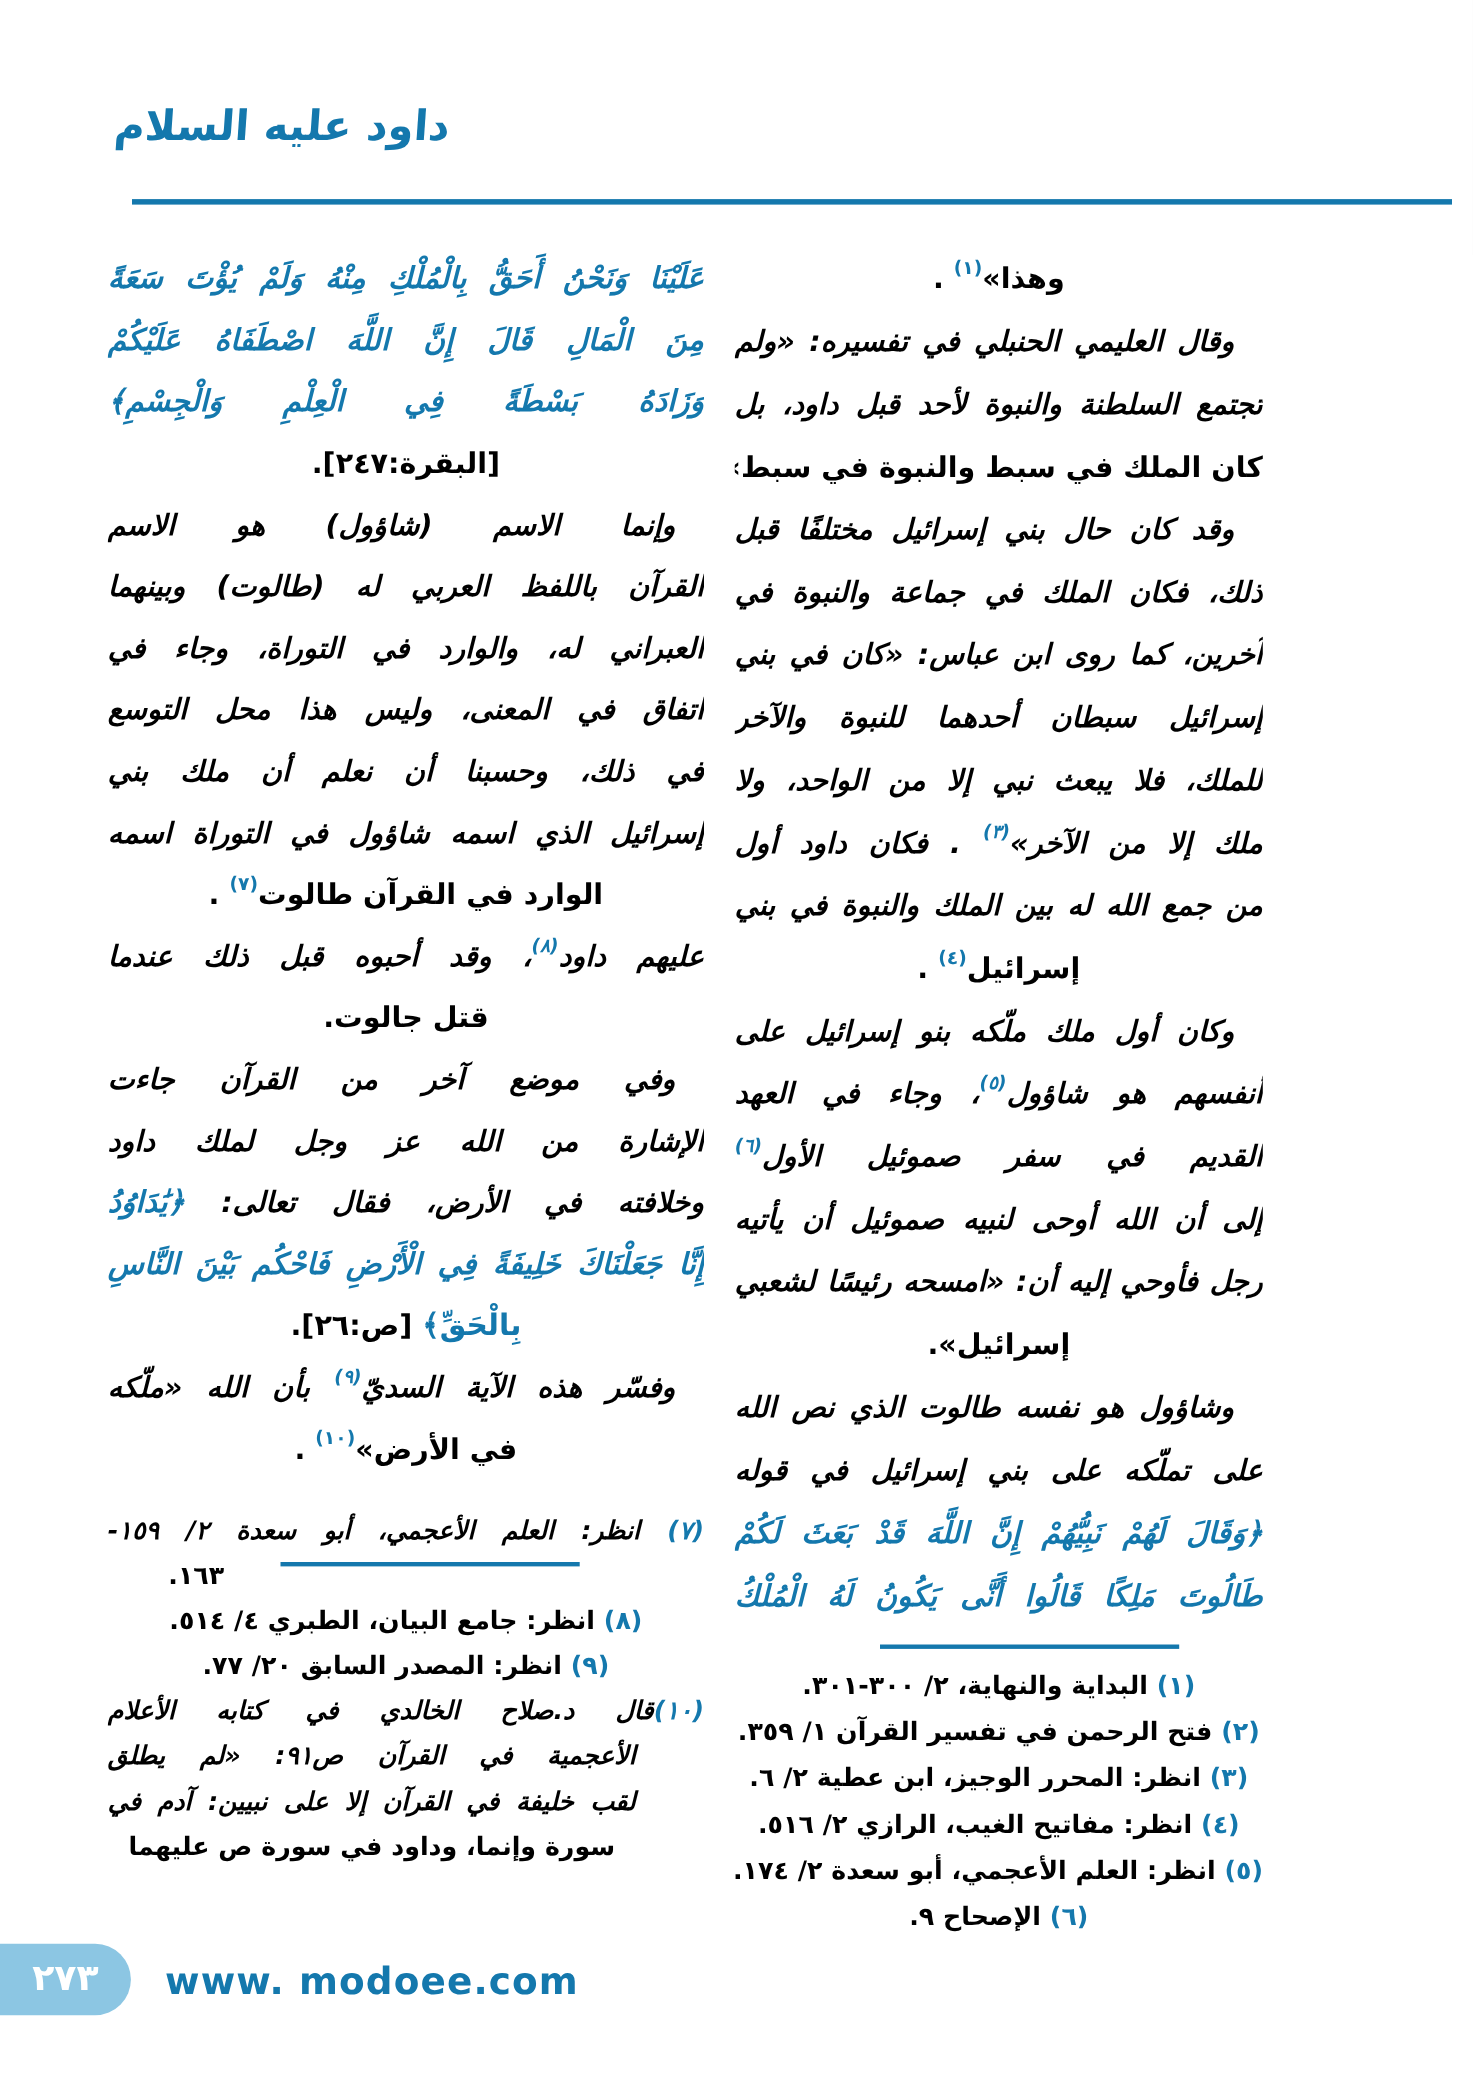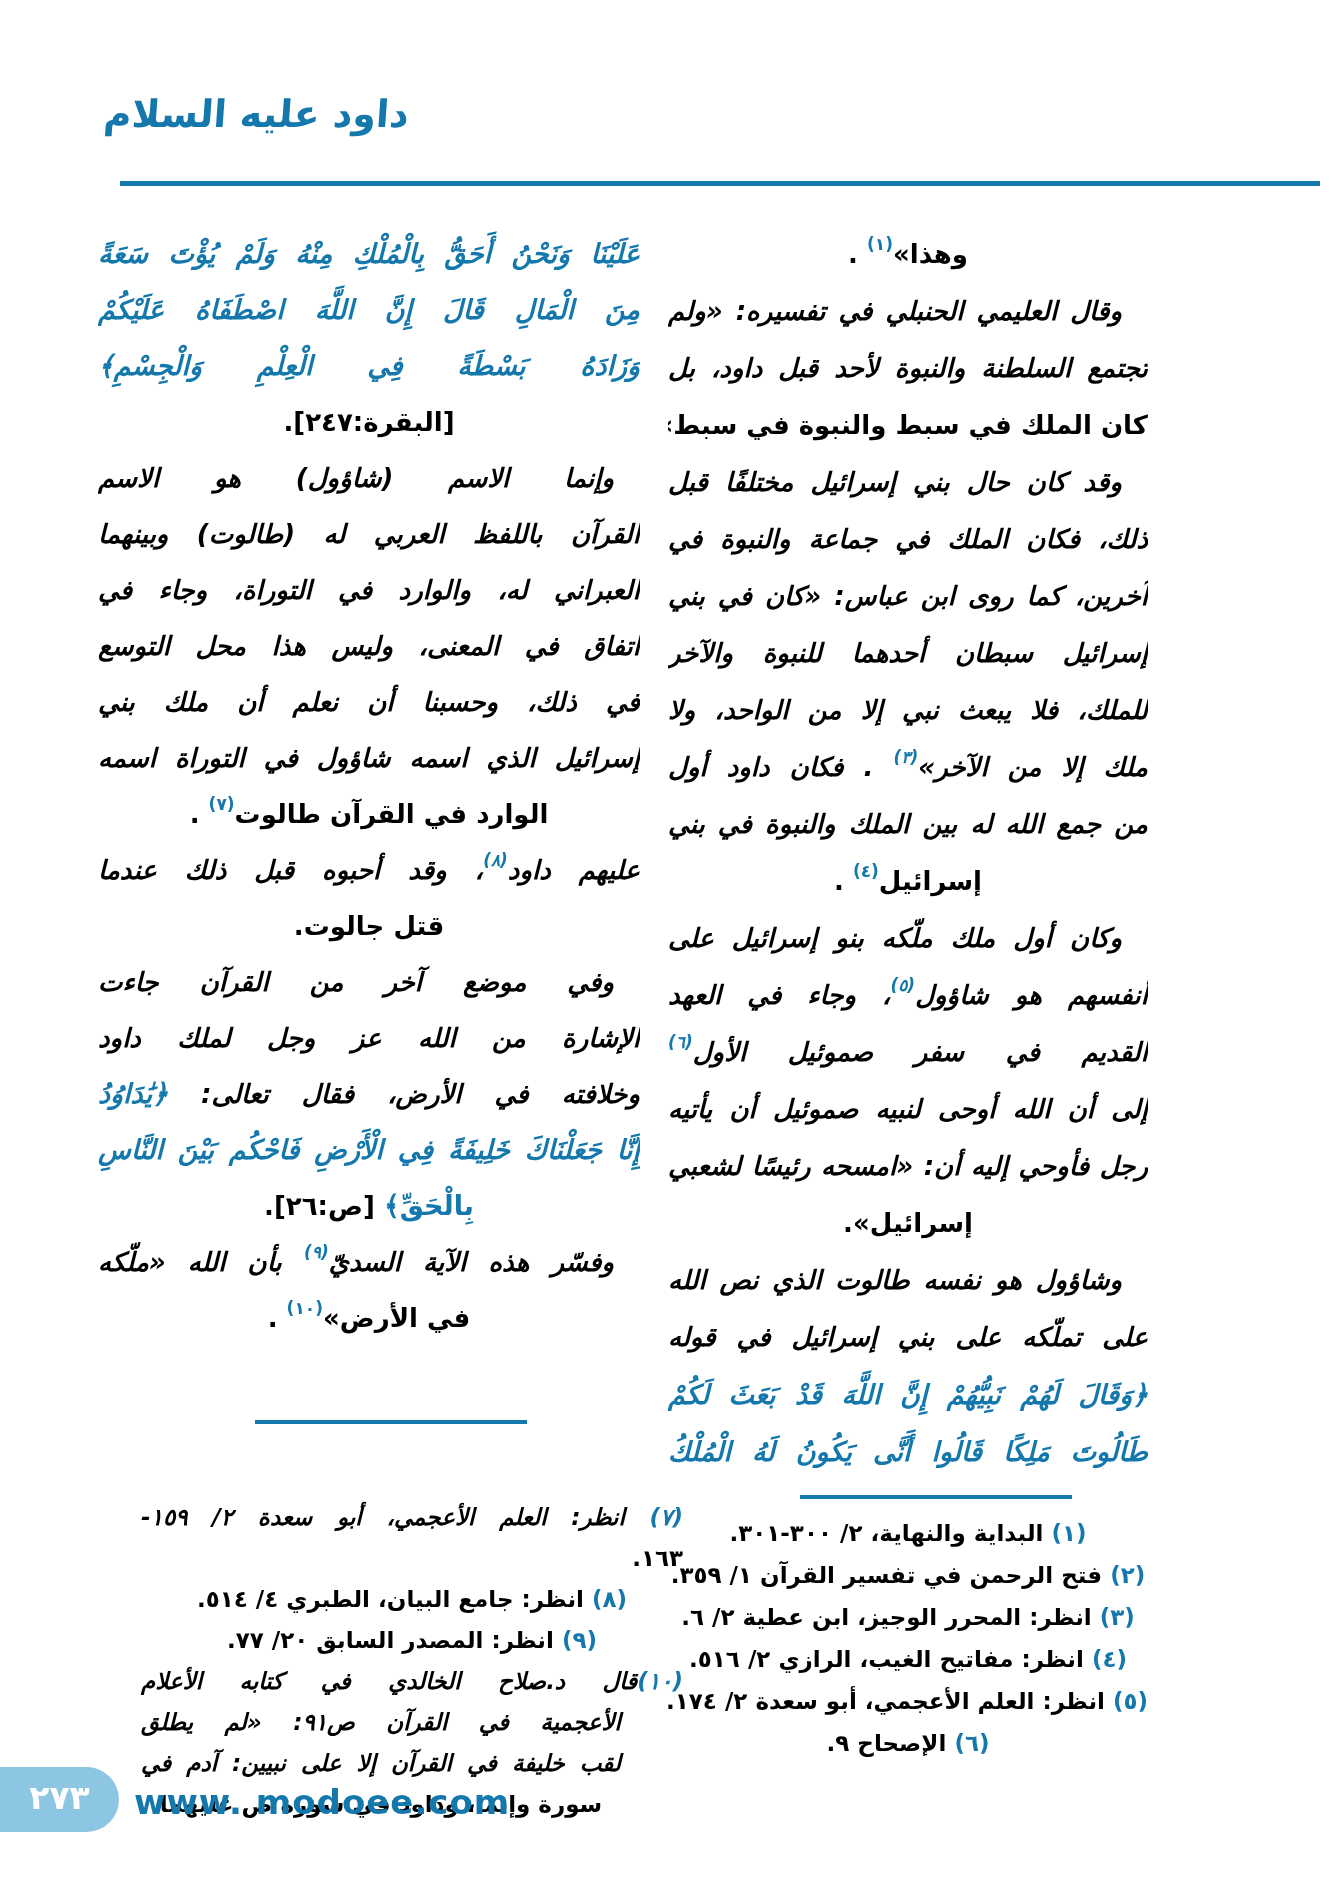--- a/index.html
+++ b/index.html
@@ -10,43 +10,43 @@
               color:var(--accent);transform:skewX(-4deg);white-space:nowrap;}
   #header-rule{position:absolute;left:120px;top:181px;width:1200px;height:5px;background:var(--accent);}
   
   .col{position:absolute;top:226px;}
   #col-right{left:668px;width:480px;}
   #col-left{left:98px;width:542px;}
   .line{height:57px;line-height:57px;font-size:26px;font-weight:700;color:#000;overflow:hidden;}
   #col-left .line{height:56px;line-height:56px;}
   .a-j{text-align:justify;text-align-last:justify;font-style:italic;}
   .a-r{text-align:center;white-space:nowrap;}
-  .a-l{text-align:right;white-space:nowrap;}
+  .a-l{text-align:left;white-space:nowrap;}
   .ind{padding-right:26px;}
   .t-body{color:#000;}
   .t-quran{color:var(--accent);font-size:27px;}
   .t-ref{color:var(--accent);font-size:17px;position:relative;top:-13px;font-weight:700;}
   
   .fn-sep{position:absolute;height:4px;background:var(--accent);}
   #fn-sep-left{left:255px;top:1420px;width:272px;}
   #fn-sep-right{left:800px;top:1495px;width:272px;}
   .fn{position:absolute;}
-  #fn-left{left:98px;top:1497px;width:542px;margin-left:43px;}
+  #fn-left{left:98px;top:1372px;width:542px;}
   #fn-right{left:668px;top:1512px;width:480px;}
   .fn-line{font-size:23px;font-weight:700;color:#000;overflow:hidden;}
   #fn-left .fn-line{height:41px;line-height:41px;}
   #fn-right .fn-line{height:42px;line-height:42px;}
   .fn-line.hang{padding-right:62px;}
   .fn-marker{color:var(--accent);}
   
   #page-badge{position:absolute;left:0;top:1767px;width:119px;height:65px;
               background:var(--badge);border-radius:0 33px 33px 0;}
   #page-number{display:block;width:100%;height:65px;line-height:62px;text-align:center;
                color:#ffffff;font-size:33px;font-weight:700;}
-  #site-url{position:absolute;left:134px;top:1772px;height:60px;line-height:60px;
+  #site-url{position:absolute;left:150px;top:1772px;height:60px;line-height:60px;
             direction:ltr;font-size:34px;font-weight:600;color:var(--accent);letter-spacing:1px;}
 </style>
 </head>
 <body>
 
 <div id="page">
   <div id="page-title">داود عليه السلام</div>
   <div id="header-rule"></div>
 
   <div id="col-right" class="col">

